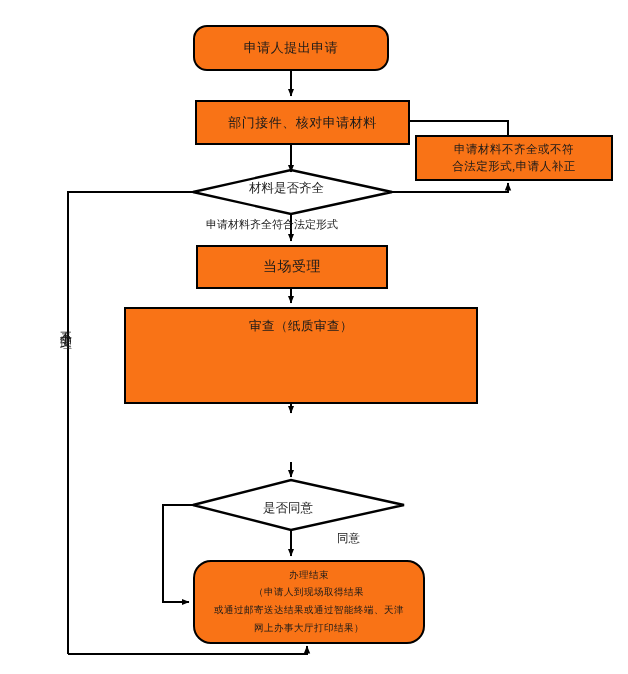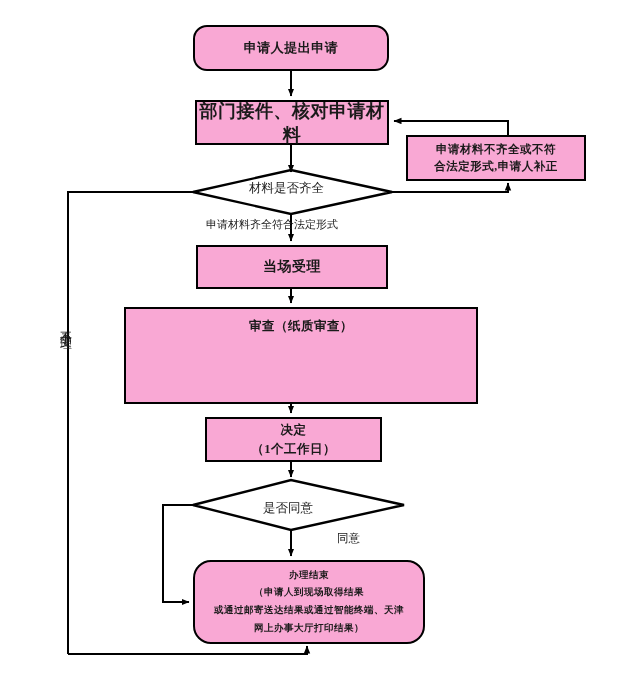--- a/index.html
+++ b/index.html
@@ -30,42 +30,41 @@
     display: flex;
     flex-direction: column;
     align-items: center;
     justify-content: center;
     text-align: center;
     color: #1a1a1a;
     letter-spacing: 0.5px;
   }
   .box {
     border: 2px solid #000000;
-    background: #f9a8d4;
-    font-weight: bold;
+    background: #f97316;
   }
   .rounded {
     border-radius: 14px;
   }
   .node .line1 { display: block; }
   .node .line2 { display: block; }
   .node .line3 { display: block; }
   .node .line4 { display: block; }
 
   
   #node-start {
     left: 193px; top: 25px; width: 196px; height: 46px;
     font-size: 13px;
   }
   #node-receive {
-    left: 195px; top: 100px; width: 194px; height: 45px;
-    font-size: 18px;
+    left: 195px; top: 100px; width: 215px; height: 45px;
+    font-size: 13px;
   }
   #node-supplement {
-    left: 406px; top: 135px; width: 180px; height: 46px;
+    left: 415px; top: 135px; width: 198px; height: 46px;
     font-size: 11.5px;
     line-height: 1.5;
   }
   #node-accept {
     left: 196px; top: 245px; width: 192px; height: 44px;
     font-size: 14px;
   }
   #node-review {
     left: 124px; top: 307px; width: 354px; height: 97px;
     font-size: 12.5px;
@@ -184,24 +183,20 @@
   <span id="label-reject">不予受理</span>
 
   <div class="node box" id="node-accept">
     <span class="line1">当场受理</span>
   </div>
 
   <div class="node box" id="node-review">
     <span class="title">审查（纸质审查）</span>
   </div>
 
-  <div class="node box" id="node-decision">
-    <span class="line1">决定</span>
-    <span class="line2">（1个工作日）</span>
-  </div>
 
   <span class="diamond-label" id="label-agreequery">是否同意</span>
 
   <span class="edge-label" id="label-disagree">不同意</span>
 
   <span class="edge-label" id="label-agree">同意</span>
 
   <div class="node box" id="node-finish">
     <span class="line1">办理结束</span>
     <span class="line2">（申请人到现场取得结果</span>

